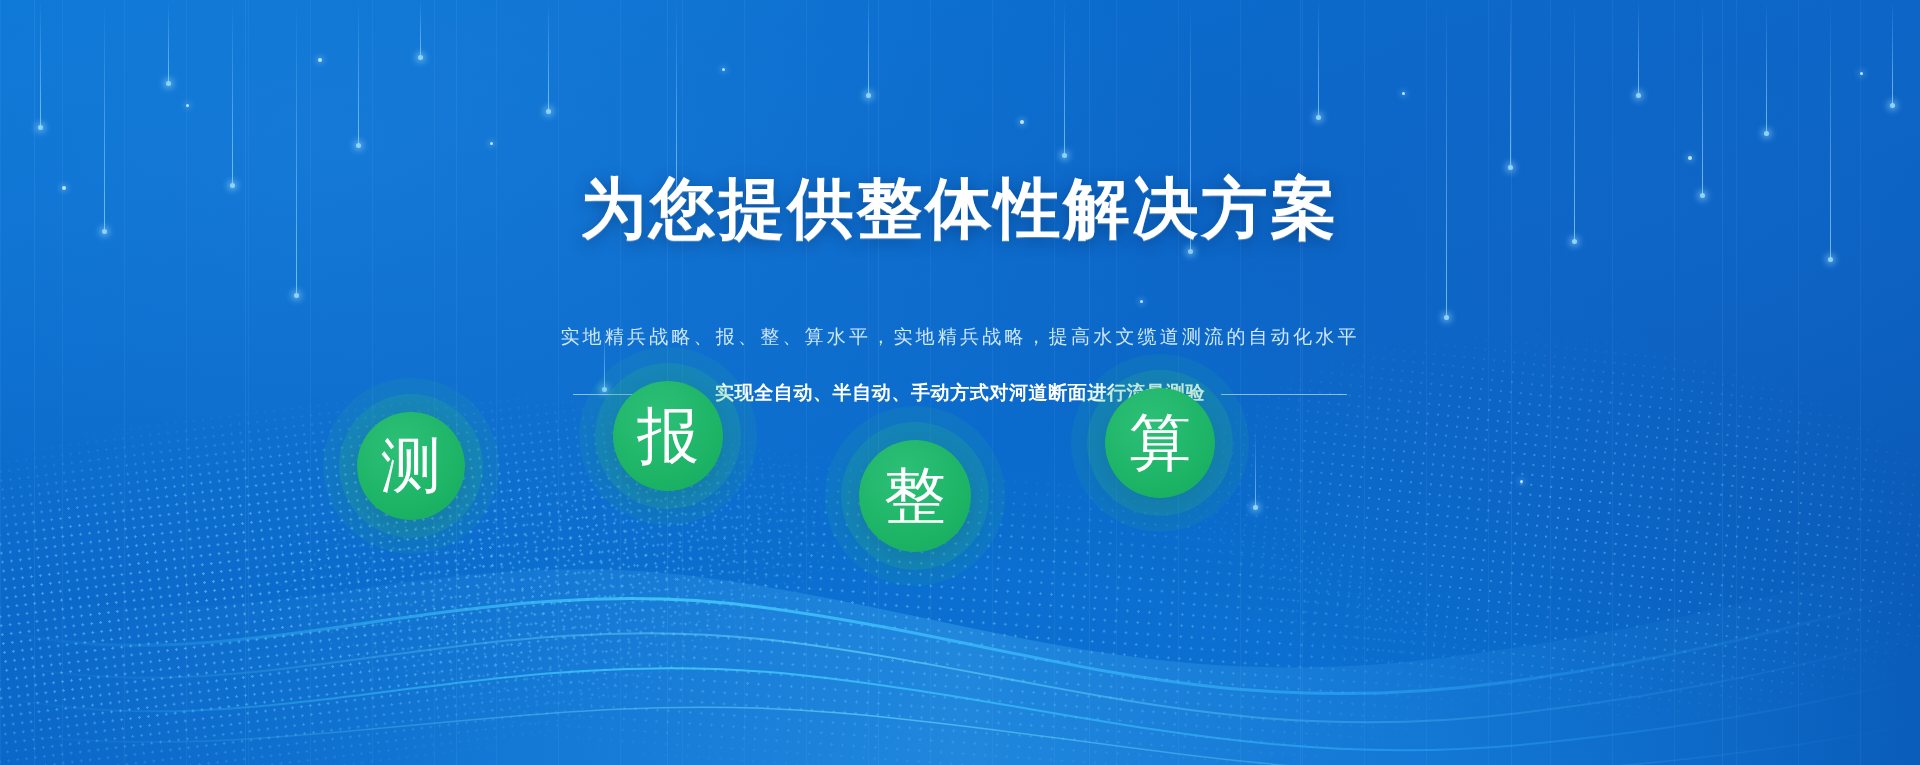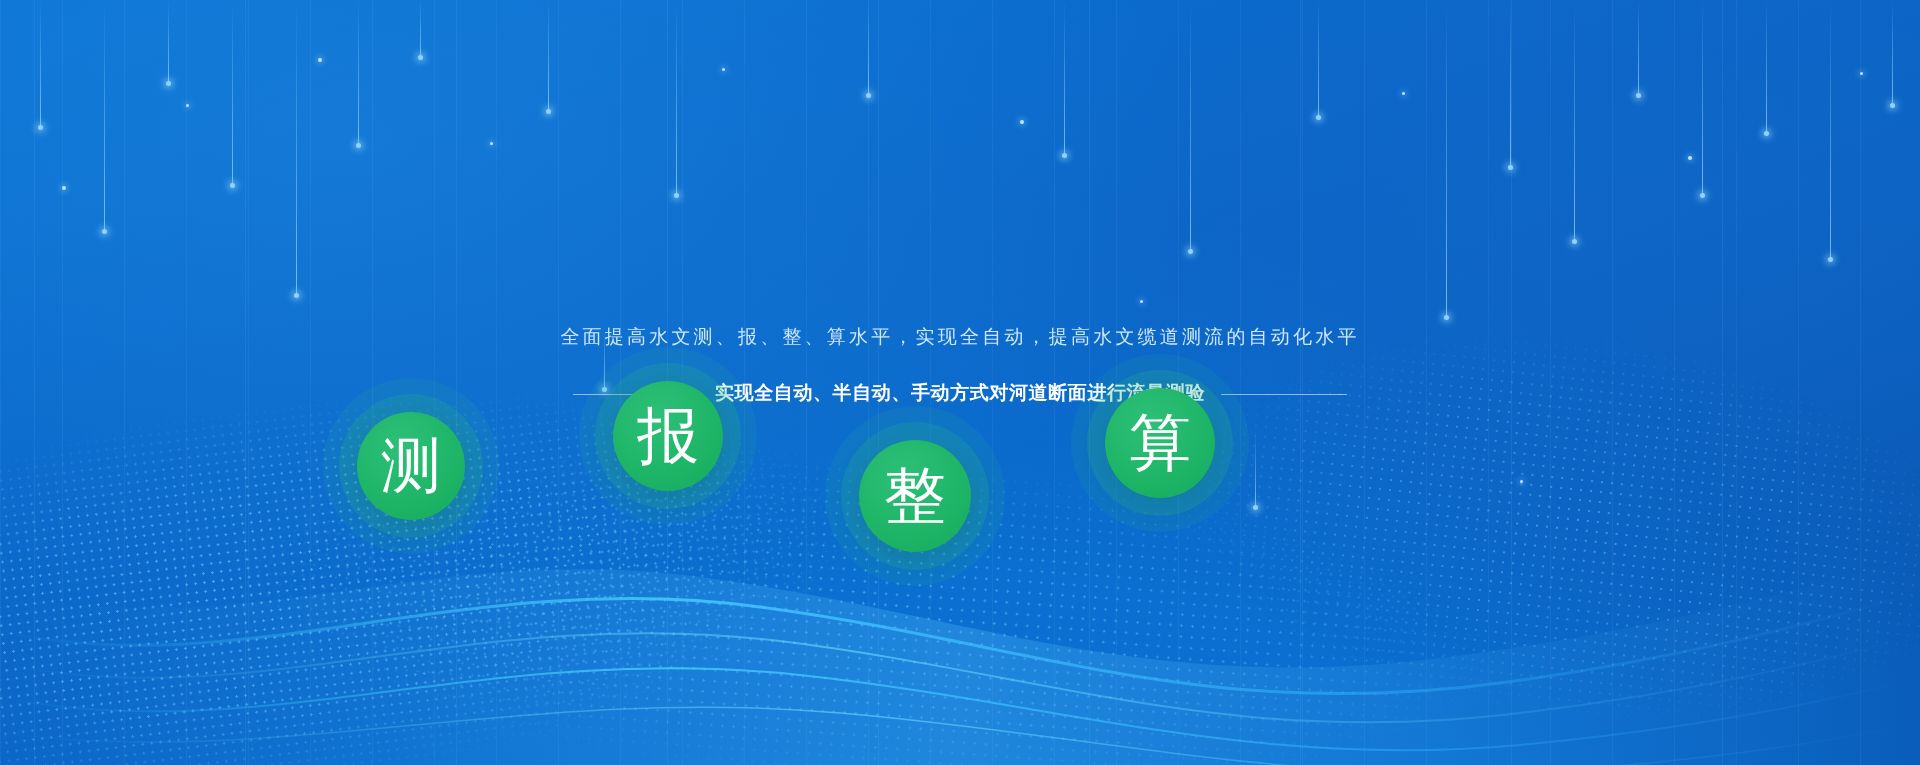--- a/index.html
+++ b/index.html
@@ -189,22 +189,23 @@
       </linearGradient>
     </defs>
     <path d="M0,248 C260,300 420,196 700,232 C960,266 1140,352 1450,312 C1680,282 1820,236 1920,214 L1920,420 L0,420 Z" fill="url(#wg3)"></path>
     <path d="M0,286 C240,340 460,222 760,262 C1020,296 1200,378 1500,338 C1710,310 1840,268 1920,248" fill="none" stroke="url(#wg1)" stroke-width="3"></path>
     <path d="M0,318 C250,372 470,258 780,296 C1040,328 1230,404 1520,368 C1720,344 1850,308 1920,290" fill="none" stroke="url(#wg2)" stroke-width="2"></path>
     <path d="M0,352 C260,404 480,296 800,330 C1060,358 1260,428 1540,398 C1740,378 1860,348 1920,332" fill="none" stroke="url(#wg1)" stroke-width="2"></path>
     <path d="M0,388 C280,424 520,340 840,368 C1100,390 1300,444 1580,424 C1760,410 1870,388 1920,378" fill="none" stroke="url(#wg2)" stroke-width="1.5"></path>
   </svg>
 
 
-
-  <p class="subline">全面提高水文测、报、整、算水平，实现全自动，提高水文缆道测流的自动化水平</p>
+  <h1 class="headline">为您提供整体性解决方案</h1>
+
+  <p class="subline">实地精兵战略、报、整、算水平，实地精兵战略，提高水文缆道测流的自动化水平</p>
 
   <div class="tagwrap">
     <span class="rule"></span>
     <span class="tagline">实现全自动、半自动、手动方式对河道断面进行流量测验</span>
     <span class="rule"></span>
   </div>
 
   <div id="circle-layer">
       <div class="circle" style="left: 357px; top: 412px; width: 108px; height: 108px; font-size: 60px;">
         <span>测</span>

